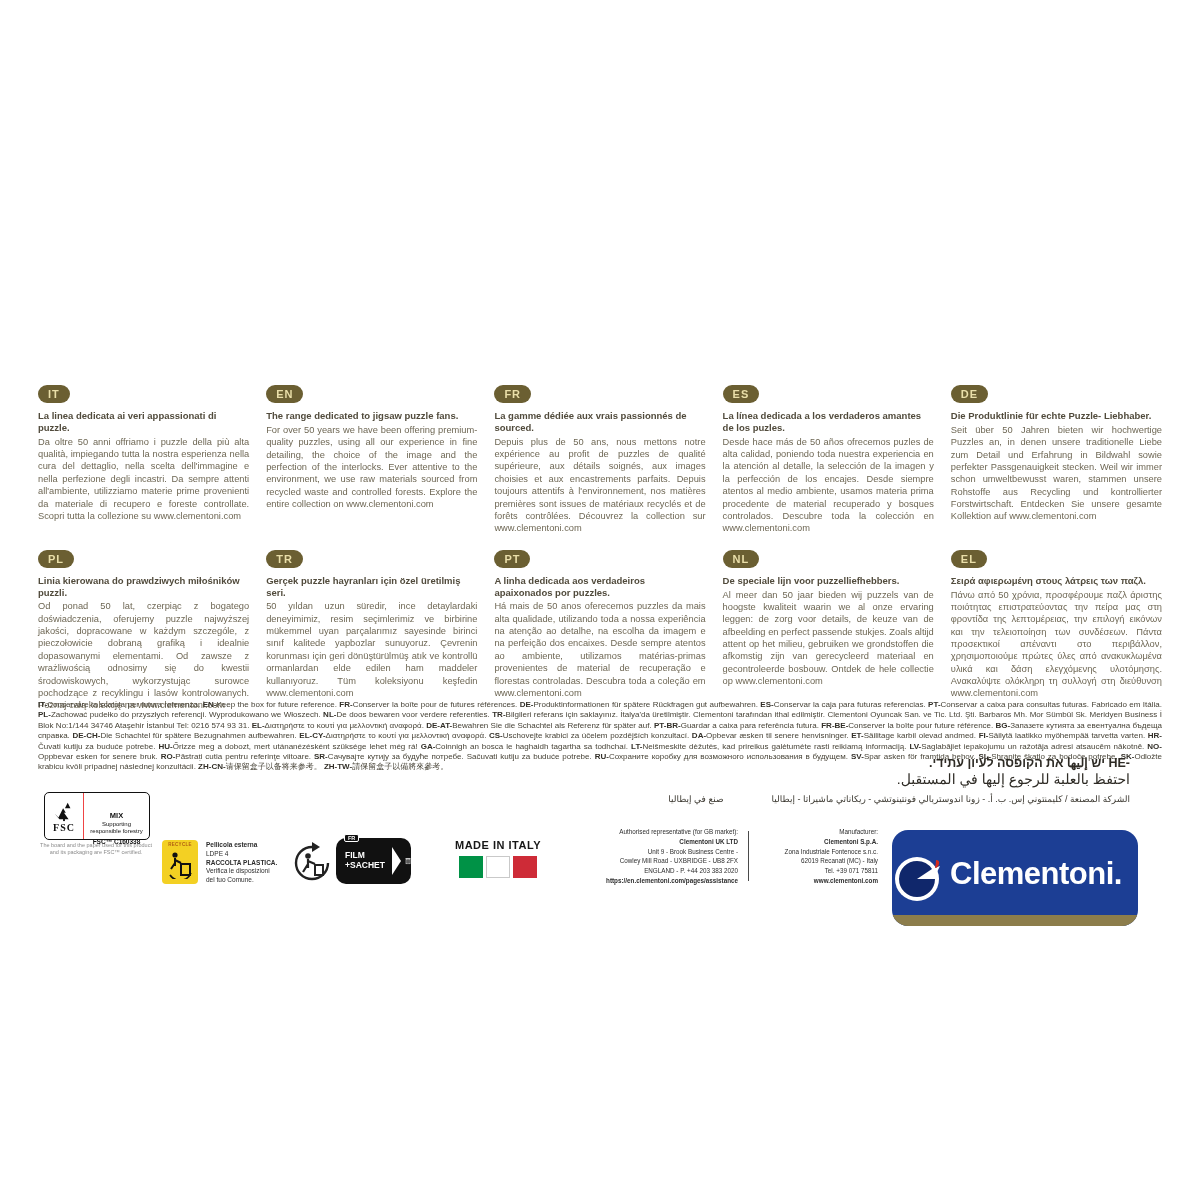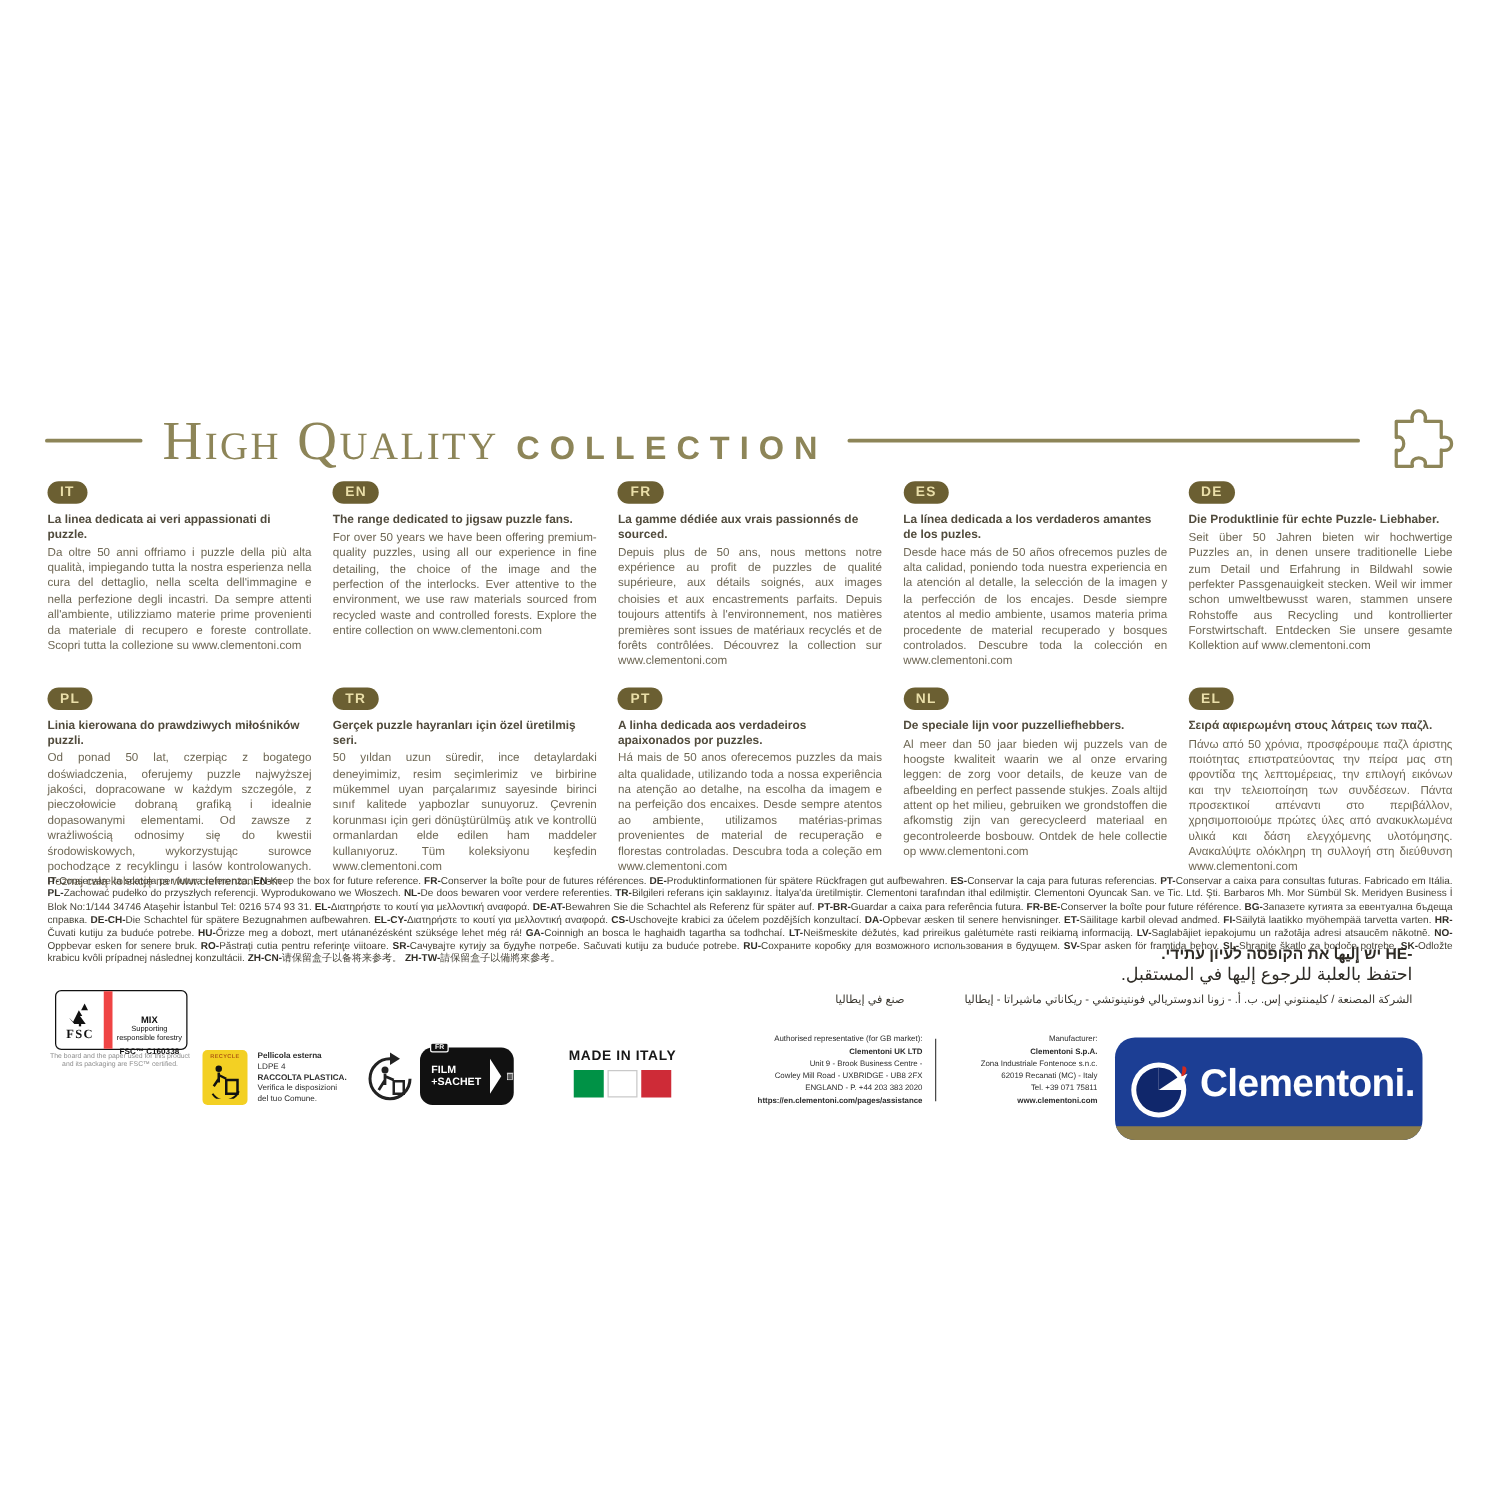--- a/index.html
+++ b/index.html
@@ -36,21 +36,21 @@
   
   .rtl-line{position:absolute;right:70px;direction:rtl;color:#2e2b25;text-align:right;}
   .he-line{top:755px;font-size:12.5px;font-weight:700;}
   .he-line .code{direction:ltr;unicode-bidi:embed;margin-top:20px;}
   .ar-keep{top:771px;font-size:14px;font-weight:400;}
   .ar-mfr{top:794px;font-size:9px;display:flex;gap:48px;color:#3a372f;}
 
   
   .fsc-box{position:absolute;left:44px;top:792px;width:104px;height:46px;border:1.5px solid #111;
            border-radius:5px;display:flex;align-items:center;background:#fff;color:#111;}
-  .fsc-left{width:38px;text-align:center;border-right:7px solid #ef4444;height:100%;
+  .fsc-left{width:38px;text-align:center;border-right:1px solid #ef4444;height:100%;
             display:flex;flex-direction:column;align-items:center;justify-content:center;}
   .fsc-word{font-family:"Liberation Serif",serif;font-weight:700;font-size:10px;letter-spacing:1px;}
   .fsc-right{flex:1;text-align:center;font-size:6px;line-height:1.25;padding:2px;}
   .fsc-mix{font-weight:700;font-size:7.5px;margin-top:25px;}
   .fsc-code{font-weight:700;font-size:6.5px;margin-top:2px;}
   .fsc-caption{position:absolute;left:36px;top:842px;width:120px;font-size:5.5px;line-height:1.35;
                text-align:center;color:#8b8b8b;}
 
   .plastic-badge{position:absolute;left:162px;top:840px;width:36px;height:44px;background:#f3d023;
                  border-radius:4px;display:flex;flex-direction:column;align-items:center;
@@ -75,46 +75,33 @@
   .flag{display:flex;justify-content:center;gap:3px;margin-top:5px;}
   .flag span{width:24px;height:22px;display:inline-block;}
   .flag .w{border:1px solid #c9c9c9;box-sizing:border-box;}
 
   .addr{position:absolute;top:827px;text-align:right;font-size:6.3px;line-height:1.55;color:#2d2d2d;}
   .addr .b{font-weight:700;}
   .uk-addr{left:560px;width:178px;}
   .addr-divider{position:absolute;left:748px;top:831px;width:1px;height:50px;background:#4a4a4a;}
   .mfr-addr{left:756px;width:122px;}
 
-  .clem-logo{position:absolute;left:892px;top:830px;width:246px;height:82px;background:#1c3e94;
-             border-radius:16px;overflow:hidden;display:flex;align-items:center;padding-left:10px;
+  .clem-logo{position:absolute;left:892px;top:830px;width:246px;height:96px;background:#1c3e94;
+             border-radius:16px;overflow:hidden;display:flex;align-items:center;
              box-sizing:border-box;}
   .clem-strip{position:absolute;left:0;right:0;bottom:0;height:11px;background:#8c7d4b;}
   .clem-text{color:#ffffff;font-weight:700;font-size:31px;letter-spacing:-.5px;margin-left:6px;
              margin-bottom:8px;}
   [data-interactable]{}
 </style>
 </head>
 <body>
 
 <div class="page" data-interactable="false">
 
-  <div class="header" data-interactable="false">
-    <div class="rule rule-short" data-interactable="false"></div>
-    <div class="title" data-interactable="false">
-      <span class="title-main" data-interactable="false">High Quality</span>
-      <span class="title-sub" data-interactable="false">COLLECTION</span>
-    </div>
-    <div class="rule rule-long" data-interactable="false"></div>
-    <span class="puzzle-icon" data-interactable="false">
-      <svg width="64" height="64" viewBox="0 0 64 64">
-        <path d="M15 19 L28 19 C25 8 41 8 38 19 L51 19 L51 32 C62 29 62 45 51 42 L51 55 L38 55 C41 46 25 46 28 55 L15 55 L15 42 C23 45 23 29 15 32 Z" fill="none" stroke="#8d8558" stroke-width="2.6" stroke-linejoin="round"></path>
-      </svg>
-    </span>
-  </div>
 
   <div class="lang-grid" data-interactable="false">
       <div class="lang-block" data-interactable="false">
       <span class="badge" data-interactable="false">IT</span>
       <div class="lang-heading" data-interactable="false">La linea dedicata ai veri appassionati di puzzle.</div>
       <p class="lang-body" data-interactable="false">Da oltre 50 anni offriamo i puzzle della più alta qualità, impiegando tutta la nostra esperienza nella cura del dettaglio, nella scelta dell'immagine e nella perfezione degli incastri. Da sempre attenti all'ambiente, utilizziamo materie prime provenienti da materiale di recupero e foreste controllate. Scopri tutta la collezione su www.clementoni.com</p>
     </div>
       <div class="lang-block" data-interactable="false">
       <span class="badge" data-interactable="false">EN</span>
       <div class="lang-heading" data-interactable="false">The range dedicated to jigsaw puzzle fans.</div>

